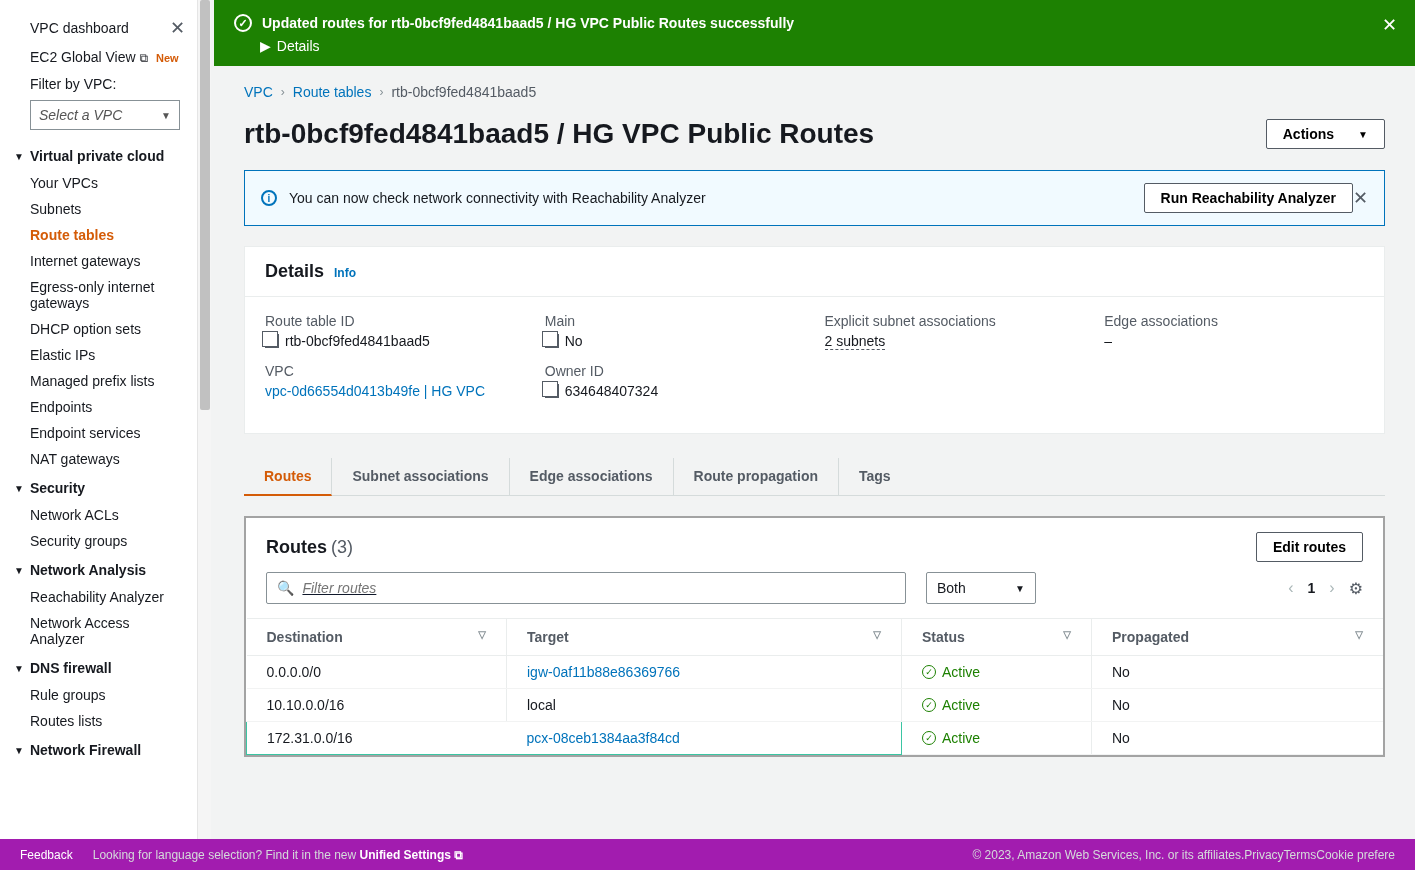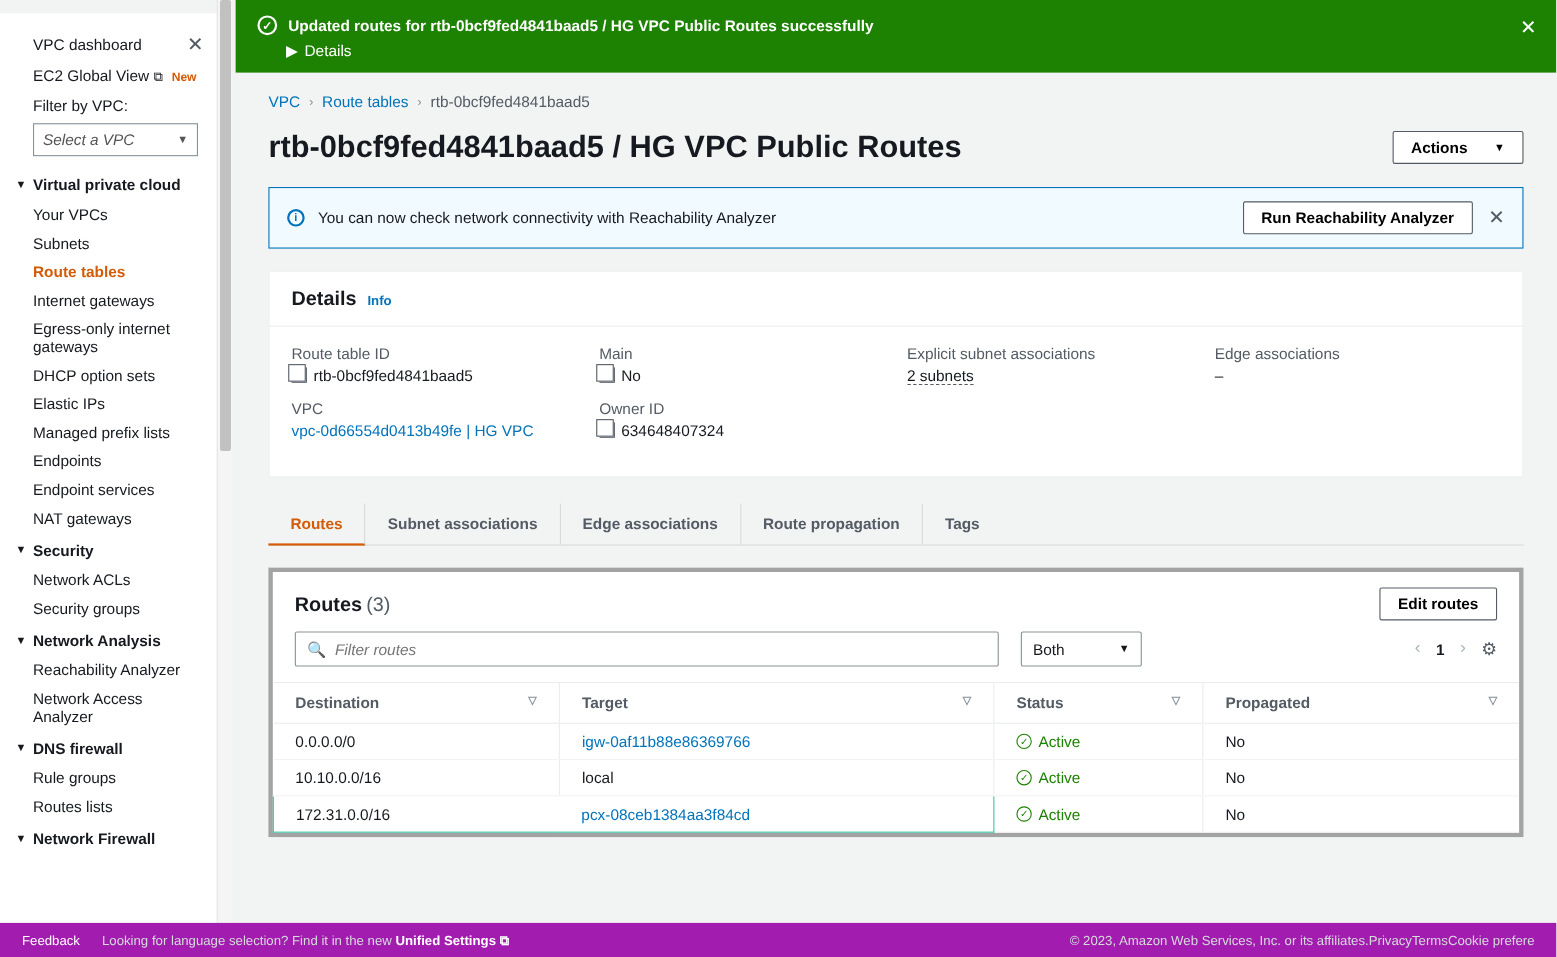--- a/index.html
+++ b/index.html
@@ -1,20 +1,20 @@
 <!DOCTYPE html>
 <html><head>
 <meta charset="utf-8">
 <style>
 * { box-sizing: border-box; margin: 0; padding: 0; }
 body { font-family: "Amazon Ember", "Helvetica Neue", Arial, sans-serif; font-size: 14px; color: #16191f; background: #f2f3f3; width: 1415px; height: 870px; overflow: hidden; position: relative; }
 a { color: #0073bb; text-decoration: none; cursor: pointer; }
 
 
-.sidebar { position: absolute; left: 0; top: 12px; width: 200px; height: 839px; background: #fff; overflow-y: auto; border-right: 1px solid #eaeded; padding-top: 12px; }
+.sidebar { position: absolute; left: 0; top: 0; width: 200px; height: 839px; background: #fff; overflow-y: auto; border-right: 1px solid #eaeded; padding-top: 12px; }
 .sidebar-scroll { position: absolute; left: 197px; top: 0; width: 14px; height: 839px; background: #f5f5f5; border-left:1px solid #e5e5e5;}
 .sidebar-scroll-thumb { position:absolute; top:0; left:2px; width:10px; height:410px; background:#c1c1c1; border-radius:2px;}
 .sidebar-row { display:flex; align-items:center; justify-content:space-between; padding: 5px 14px 5px 30px; font-size:14px; color:#16191f; }
 .sidebar-link { display:block; padding: 5px 14px 5px 30px; font-size:14px; color:#16191f; cursor:pointer; }
 .sidebar-link.active { color:#d45b07; font-weight:600; }
 .sidebar-section { display:flex; align-items:center; padding: 8px 14px 6px 14px; font-weight:700; font-size:14px; cursor:pointer; }
 .sidebar-section .caret { margin-right:6px; font-size:10px;}
 .sidebar-filter-label { padding: 6px 14px 4px 30px; font-size:14px; }
 .sidebar-select { margin: 4px 14px 10px 30px; width: 150px; height:30px; border:1px solid #879196; display:flex; align-items:center; justify-content:space-between; padding:0 8px; color:#555; font-style:italic; cursor:pointer; background:#fff;}
 .sidebar-select .sel-caret { font-style: normal; font-size:10px;}
@@ -36,49 +36,49 @@
 .breadcrumbs a { color:#0073bb;}
 .bc-sep { color:#879196; font-size:12px;}
 
 .page-header { display:flex; justify-content:space-between; align-items:center; margin-bottom:20px;}
 .page-title { font-size:28px; font-weight:600; color:#16191f;}
 .actions-btn { border:1px solid #545b64; background:#fff; padding:6px 16px; font-size:14px; font-weight:600; cursor:pointer; display:flex; align-items:center; gap:24px; border-radius:2px;}
 
 .info-banner { border:1px solid #0073bb; background:#f1faff; padding:12px 16px; display:flex; align-items:center; justify-content:space-between; margin-bottom:20px; border-radius:0;}
 .info-left { display:flex; align-items:center; gap:12px;}
 .info-icon { width:16px; height:16px; border:2px solid #0073bb; border-radius:50%; display:inline-flex; align-items:center; justify-content:center; font-size:10px; color:#0073bb; font-weight:700;}
-.info-right { display:flex; align-items:center; gap:14px;}
+.info-right { display:flex; align-items:center; }
 .run-btn { border:1px solid #545b64; background:#fff; padding:6px 16px; font-size:14px; font-weight:600; cursor:pointer; border-radius:2px;}
 
 .panel { background:#fff; border:1px solid #eaeded; margin-bottom:24px;}
 .panel-header { padding:14px 20px; border-bottom:1px solid #eaeded; display:flex; align-items:baseline; gap:10px;}
 .panel-header h2 { font-size:18px; font-weight:700;}
 .info-link { font-size:12px; color:#0073bb; font-weight:600;}
 .panel-body { display:flex; padding:16px 20px 20px 20px; gap:20px;}
 .col { flex:1; min-width:0;}
 .field { margin-bottom:14px;}
 .field-label { font-size:14px; color:#545b64; margin-bottom:4px;}
 .field-value { font-size:14px; display:flex; align-items:center; gap:6px;}
 .copy-icon { width:14px; height:14px; border:1.5px solid #545b64; position:relative; cursor:pointer; display:inline-block;}
 .copy-icon::before { content:''; position:absolute; width:14px; height:14px; border:1.5px solid #545b64; left:-4px; top:-4px; background:#fff;}
 .dashed-link { border-bottom: 1px dashed #545b64; cursor:pointer; color:#16191f;}
 
 .tabs { display:flex; border-bottom:1px solid #d5dbdb; margin-bottom:20px;}
 .tab { padding:10px 20px; font-size:14px; font-weight:700; color:#545b64; cursor:pointer; border-right:1px solid #d5dbdb;}
 .tab:last-child { border-right:none;}
 .tab.active { color:#d45b07; border-bottom:2px solid #d45b07; margin-bottom:-1px;}
 
-.routes-panel { background:#fff; border:4px solid #a3a3a3;}
+.routes-panel { background:#fff; border:2px solid #a3a3a3;}
 .routes-header { padding:14px 20px 10px 20px; display:flex; justify-content:space-between; align-items:center;}
 .routes-title { font-size:18px; font-weight:700;}
 .routes-count { font-weight:400; color:#545b64;}
 .edit-btn { border:1px solid #545b64; background:#fff; padding:6px 16px; font-size:14px; font-weight:600; cursor:pointer; border-radius:2px;}
 .routes-controls { padding:0 20px 14px 20px; display:flex; align-items:center; gap:20px;}
 .filter-box { flex:0 0 640px; border:1px solid #879196; height:32px; display:flex; align-items:center; padding:0 10px; border-radius:2px; background:#fff;}
-.filter-box input { border:none; outline:none; flex:1; font-size:14px; font-style:italic; color:#8b5cf6;}
+.filter-box input { border:none; outline:none; flex:1; font-size:14px; font-style:italic; color:#0f172a;text-decoration:underline;}
 .search-icon { margin-right:8px; color:#545b64;}
 .propagated-select { width:110px; height:32px; border:1px solid #879196; display:flex; align-items:center; justify-content:space-between; padding:0 10px; border-radius:2px; cursor:pointer; background:#fff;}
 .pager { margin-left:auto; display:flex; align-items:center; gap:14px;}
 .pager-arrow { color:#aab7b8; cursor:pointer; font-size:16px;}
 .pager-num { font-weight:600;}
 .gear { cursor:pointer; color:#545b64; font-size:16px;}
 
 .routes-table { width:100%; border-collapse:collapse;}
 .routes-table th { text-align:left; padding:10px 20px; border-top:1px solid #eaeded; border-bottom:1px solid #eaeded; font-weight:600; font-size:14px; color:#545b64; position:relative;}
 .routes-table th .sort-icon { float:right; color:#879196; font-size:10px;}

